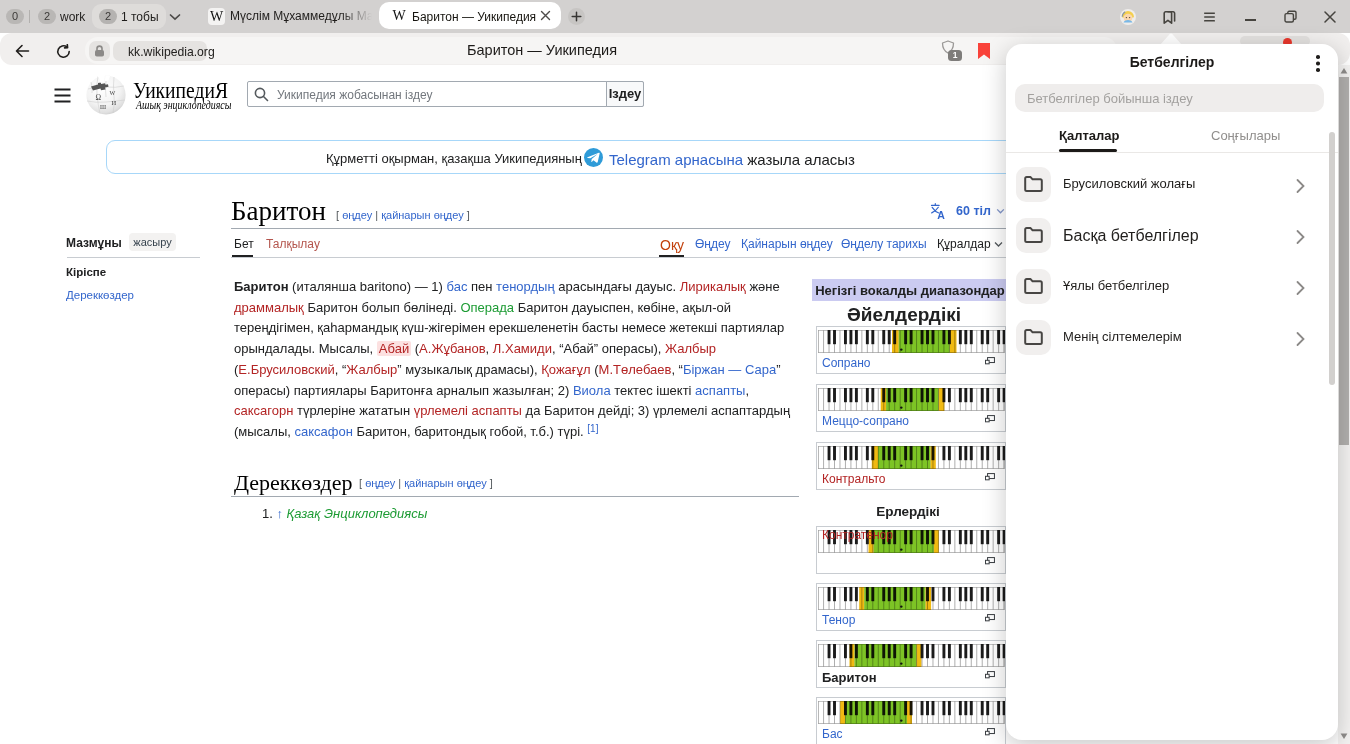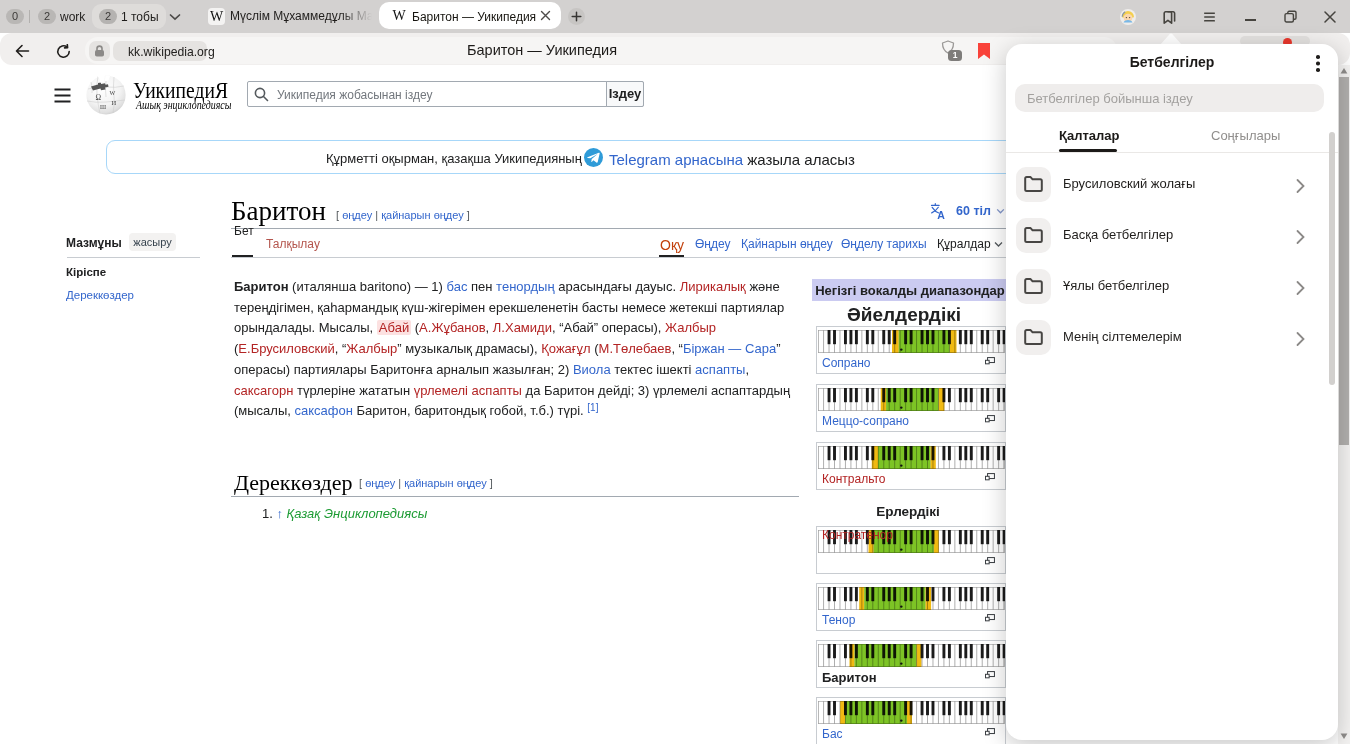--- a/index.html
+++ b/index.html
@@ -148,21 +148,21 @@
         <path d="M8.3 4.3 Q5.8 8.2 1.7 9.9"></path>
       </g>
       <text x="7.2" y="15.6" font-size="10.5" font-weight="bold" fill="#36c" font-family="'Liberation Sans',sans-serif">A</text>
     </svg>
 <div class="abs nw" style="left:956px;top:204px;font-size:12.5px;font-weight:bold;color:#36c;">60 тіл</div>
 <svg class="abs" style="left:996px;top:208px;" width="9" height="7" viewBox="0 0 9 7">
       <path d="M1.2 1.4 L4.5 4.8 L7.8 1.4" fill="none" stroke="#8195c9" stroke-width="1.3"></path>
     </svg>
 <div class="abs" style="left:231px;top:228px;width:775px;height:1px;background:#a2a9b1;"></div>
 
-<div class="abs nw" style="left:234px;top:224px;font-size:12px;color:#202122;">Бет</div>
+<div class="abs nw" style="left:234px;top:237px;font-size:12px;color:#202122;">Бет</div>
 <div class="abs nw" style="left:266px;top:237px;font-size:12px;color:#b4554d;">Талқылау</div>
 <div class="abs nw" style="left:660px;top:237px;font-size:14px;color:#c2410c;">Оқу</div>
 <div class="abs nw" style="left:695px;top:237px;font-size:12px;color:#36c;">Өңдеу</div>
 <div class="abs nw" style="left:741px;top:237px;font-size:12px;color:#36c;">Қайнарын өңдеу</div>
 <div class="abs nw" style="left:841px;top:237px;font-size:12px;color:#36c;">Өңделу тарихы</div>
 <div class="abs nw" style="left:937px;top:237px;font-size:12px;color:#202122;">Құралдар</div>
 <svg class="abs" style="left:994px;top:241px;" width="9" height="7" viewBox="0 0 9 7">
       <path d="M1 1.5 L4.5 5 L8 1.5" fill="none" stroke="#54595d" stroke-width="1.3"></path>
     </svg>
 <div class="abs" style="left:232px;top:255px;width:21px;height:2.5px;background:#202122;"></div>
@@ -170,20 +170,21 @@
 <div class="abs" style="left:231px;top:257px;width:775px;height:1px;background:#c8ccd1;"></div>
 
 <div class="abs nw" style="left:66px;top:236px;font-size:12px;font-weight:bold;color:#202122;">Мазмұны</div>
 <div class="abs" style="left:129px;top:233px;width:47px;height:18px;border-radius:4px;background:#f3f2f1;font-size:11px;color:#36424d;text-align:center;line-height:18px;">жасыру</div>
 <div class="abs" style="left:67px;top:257px;width:133px;height:1px;background:#c8ccd1;"></div>
 <div class="abs nw" style="left:66px;top:266px;font-size:11.5px;font-weight:bold;color:#202122;">Кіріспе</div>
 <div class="abs nw" style="left:66px;top:289px;font-size:11.5px;color:#36c;">Дереккөздер</div>
 
 <div class="abs" style="left:234px;top:277px;font-size:13px;color:#202122;line-height:20.7px;">
 <div class="nw"><b>Баритон</b> (италянша baritono) — 1) <span class="bl">бас</span> пен <span class="bl">тенордың</span> арасындағы дауыс. <span class="rd">Лирикалық</span> және</div>
+<div class="nw"><span class="rd">драммалық</span> Баритон болып бөлінеді. <span class="gr">Операда</span> Баритон дауыспен, көбіне, ақыл-ой</div>
 <div class="nw">тереңдігімен, қаһармандық күш-жігерімен ерекшеленетін басты немесе жетекші партиялар</div>
 <div class="nw">орындалады. Мысалы, <span class="rd" style="background:#fce1e1;border-radius:2px;padding:0 2px;">Абай</span> (<span class="rd">А.Жұбанов</span>, <span class="rd">Л.Хамиди</span>, “Абай” операсы), <span class="rd">Жалбыр</span></div>
 <div class="nw">(<span class="rd">Е.Брусиловский</span>, “<span class="rd">Жалбыр</span>” музыкалық драмасы), <span class="rd">Қожағұл</span> (<span class="rd">М.Төлебаев</span>, “<span class="bl">Біржан — Сара</span>”</div>
 <div class="nw">операсы) партиялары Баритонға арналып жазылған; 2) <span class="bl">Виола</span> тектес ішекті <span class="bl">аспапты</span>,</div>
 <div class="nw"><span class="rd">саксагорн</span> түрлеріне жататын <span class="rd">үрлемелі аспапты</span> да Баритон дейді; 3) үрлемелі аспаптардың</div>
 <div class="nw">(мысалы, <span class="bl">саксафон</span> Баритон, баритондық гобой, т.б.) түрі. <sup style="font-size:10px;line-height:0;vertical-align:baseline;position:relative;top:-4px;" class="bl">[1]</sup></div>
 </div>
 
 <div class="abs nw" style="left:234px;top:470px;font-family:'Liberation Serif',serif;font-size:22px;color:#000;">Дереккөздер</div>
 <div class="abs nw" style="left:359px;top:477px;font-size:11px;color:#54595d;">[ <span class="bl">өңдеу</span> | <span class="bl">қайнарын өңдеу</span> ]</div>
@@ -381,21 +382,21 @@
       <path d="M1.2 13.4 V2.6 a1.5 1.5 0 0 1 1.5-1.5 H6.6 L8.6 3.3 H16.3 a1.5 1.5 0 0 1 1.5 1.5 V13.4 a1.5 1.5 0 0 1-1.5 1.5 H2.7 a1.5 1.5 0 0 1-1.5-1.5 Z" fill="none" stroke="#474543" stroke-width="2" stroke-linejoin="round"></path>
     </svg>
 <div class="abs nw" style="left:1063px;top:176px;font-size:13px;color:#201e1c;">Брусиловский жолағы</div>
 <svg class="abs" style="left:1295px;top:178px;" width="11" height="16" viewBox="0 0 11 16">
       <path d="M2.5 2 L8.5 8 L2.5 14" fill="none" stroke="#8b8987" stroke-width="1.8" stroke-linecap="round"></path>
     </svg>
 <div class="abs" style="left:1016px;top:218px;width:35px;height:35px;border-radius:10px;background:#f1efee;"></div>
 <svg class="abs" style="left:1024px;top:226.5px;" width="19" height="16" viewBox="0 0 19 16">
       <path d="M1.2 13.4 V2.6 a1.5 1.5 0 0 1 1.5-1.5 H6.6 L8.6 3.3 H16.3 a1.5 1.5 0 0 1 1.5 1.5 V13.4 a1.5 1.5 0 0 1-1.5 1.5 H2.7 a1.5 1.5 0 0 1-1.5-1.5 Z" fill="none" stroke="#474543" stroke-width="2" stroke-linejoin="round"></path>
     </svg>
-<div class="abs nw" style="left:1063px;top:227px;font-size:13px;color:#201e1c;">Басқа бетбелгілер</div>
+<div class="abs nw" style="left:1063px;top:227px;font-size:16px;color:#201e1c;">Басқа бетбелгілер</div>
 <svg class="abs" style="left:1295px;top:229px;" width="11" height="16" viewBox="0 0 11 16">
       <path d="M2.5 2 L8.5 8 L2.5 14" fill="none" stroke="#8b8987" stroke-width="1.8" stroke-linecap="round"></path>
     </svg>
 <div class="abs" style="left:1016px;top:269px;width:35px;height:35px;border-radius:10px;background:#f1efee;"></div>
 <svg class="abs" style="left:1024px;top:277.5px;" width="19" height="16" viewBox="0 0 19 16">
       <path d="M1.2 13.4 V2.6 a1.5 1.5 0 0 1 1.5-1.5 H6.6 L8.6 3.3 H16.3 a1.5 1.5 0 0 1 1.5 1.5 V13.4 a1.5 1.5 0 0 1-1.5 1.5 H2.7 a1.5 1.5 0 0 1-1.5-1.5 Z" fill="none" stroke="#474543" stroke-width="2" stroke-linejoin="round"></path>
     </svg>
 <div class="abs nw" style="left:1063px;top:278px;font-size:13px;color:#201e1c;">Ұялы бетбелгілер</div>
 <svg class="abs" style="left:1295px;top:280px;" width="11" height="16" viewBox="0 0 11 16">
       <path d="M2.5 2 L8.5 8 L2.5 14" fill="none" stroke="#8b8987" stroke-width="1.8" stroke-linecap="round"></path>

